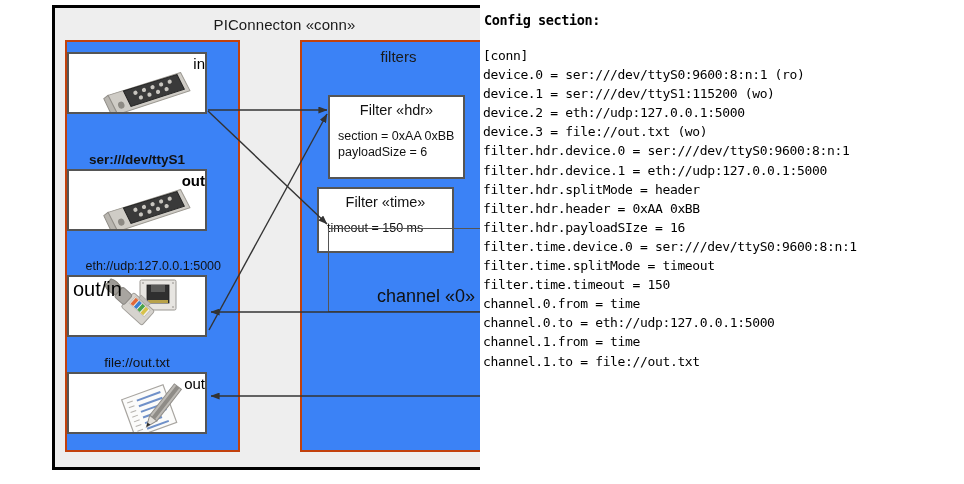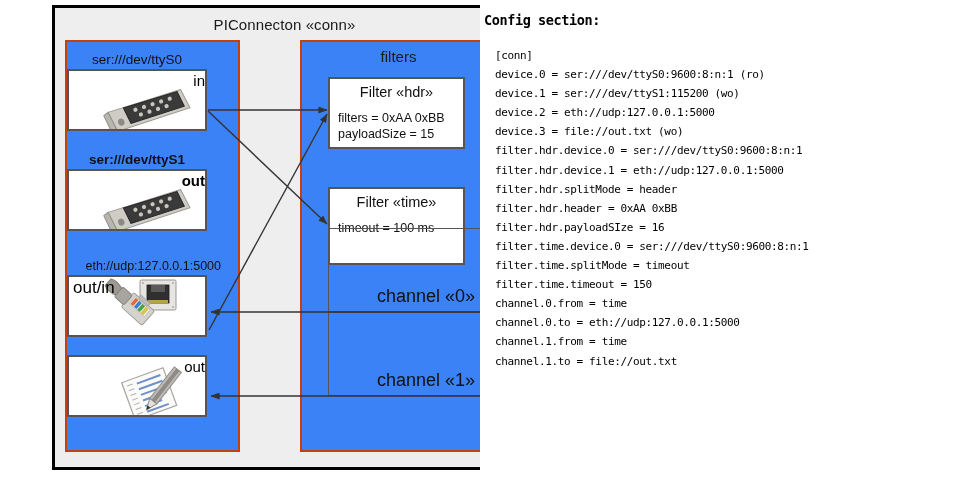--- a/index.html
+++ b/index.html
@@ -105,41 +105,41 @@
     width: 100%;
     text-align: right;
     font-size: 15px;
     color: #000000;
     z-index: 3;
   }
   .device-label.left {
     text-align: right;
     left: 4px;
     width: auto;
-    font-size: 17px;
+    font-size: 20px;
   }
   .device-icon {
     position: absolute;
     z-index: 2;
   }
 
   #dev-ttys0 { left: 20px; top: 52px; }
   #dev-ttys1 { left: 20px; top: 152px; font-weight: bold; }
   #dev-eth   { left: 20px; top: 258px; }
   #dev-file  { left: 20px; top: 355px; }
 
   
   .filter-box {
     position: absolute;
     background: #ffffff;
     border: 2px solid #555555;
     box-sizing: border-box;
   }
-  #filter-hdr  { left: 281px; top: 77px;  width: 137px; height: 72px; }
-  #filter-time { left: 281px; top: 187px; width: 137px; height: 78px; }
+  #filter-hdr  { left: 281px; top: 95px;  width: 137px; height: 84px; }
+  #filter-time { left: 270px; top: 187px; width: 137px; height: 66px; }
   .filter-title {
     position: absolute;
     left: 0; top: 5px;
     width: 100%;
     text-align: center;
     font-size: 14.5px;
     color: #111111;
   }
   .filter-props {
     position: absolute;
@@ -188,47 +188,45 @@
     font-family: "DejaVu Sans Mono", monospace;
     font-size: 13.5px;
     font-weight: bold;
     color: #000000;
     letter-spacing: -0.4px;
   }
   #config-body {
     position: absolute;
     left: 3px; top: 42px;
     font-family: "DejaVu Sans Mono", monospace;
-    font-size: 11px;
+    font-size: 13px;
     line-height: 19.1px;
     color: #000000;
     white-space: pre;
     letter-spacing: -0.35px;
-    margin-left: 12px;
   }
 </style>
 </head>
 <body>
 
 <div id="root">
 
   <div id="diagram">
 
     <div class="outer-frame">
       <div class="outer-title">PIConnecton «conn»</div>
     </div>
 
     <div class="panel" id="devices-panel"></div>
 
     <div class="panel" id="filters-panel">
       <div class="panel-title">filters</div>
     </div>
 
     <div class="device" id="dev-ttys0">
-      <div class="device-caption">ser:///dev/ttyS0</div>
       <div class="device-box">
         <div class="device-label">in</div>
         <svg class="device-icon" width="100" height="42" viewBox="0 0 100 42" style="left:30px; top:18px;">
           <g transform="rotate(-16 50 21)">
             <path d="M10 12 L86 10 L90 30 L14 33 Z" fill="#cfccc6" stroke="#9b9891" stroke-width="1"></path>
             <path d="M26 12 L82 11 L85 27 L29 29 Z" fill="#3a3a3a" stroke="#242424" stroke-width="1"></path>
             <g fill="#c9c6c0">
               <circle cx="37" cy="17" r="2.1"></circle>
                 <circle cx="46" cy="16.7" r="2.1"></circle>
               <circle cx="55" cy="16.4" r="2.1"></circle>
@@ -296,20 +294,21 @@
             <rect x="48.5" y="22.5" width="3.6" height="8" fill="#d8c24a"></rect>
             <path d="M37 17 L50 17 L49 21 L38 21 Z" fill="#bfbcb7" stroke="#a09d98" stroke-width="0.7"></path>
             <rect x="18" y="23" width="13" height="13" rx="2.5" fill="#a8a5a0" stroke="#8a8782" stroke-width="1"></rect>
             <path d="M4 25 Q10 22 18 25 L18 34 Q10 37 4 34 Z" fill="#9d9a95" stroke="#858279" stroke-width="1"></path>
           </g>
         </svg>
       </div>
     </div>
 
     <div class="device" id="dev-file">
+      <div class="device-caption">file://out.txt</div>
       <div class="device-box">
         <div class="device-label">out</div>
         <svg class="device-icon" width="90" height="56" viewBox="0 0 90 56" style="left:38px; top:8px;">
           <g transform="rotate(-20 45 28)">
             <rect x="20" y="8" width="44" height="40" fill="#fbfbfa" stroke="#a8a5a0" stroke-width="1.2"></rect>
             <g stroke="#b6b3ae" stroke-width="1">
               <line x1="24" y1="13" x2="30" y2="13"></line>
                 <line x1="24" y1="18" x2="30" y2="18"></line>
               <line x1="24" y1="23" x2="30" y2="23"></line>
                 <line x1="24" y1="28" x2="30" y2="28"></line>
@@ -332,37 +331,34 @@
             <path d="M48 38 L57 38 L52.5 49 Z" fill="#e4e1dc" stroke="#8f8c87" stroke-width="1"></path>
             <path d="M50.6 45 L54.4 45 L52.5 49 Z" fill="#2b2b2b"></path>
           </g>
         </svg>
       </div>
     </div>
 
     <div class="filter-box" id="filter-hdr">
       <div class="filter-title">Filter «hdr»</div>
       <div class="filter-props">
-        <div>filters = 0xAA 0xBB</div>
-        <div>payloadSize = 15</div>
+        <div>section = 0xAA 0xBB</div>
+        <div>payloadSize = 6</div>
       </div>
     </div>
 
     <div class="filter-box" id="filter-time">
       <div class="filter-title">Filter «time»</div>
       <div class="filter-props">
-        <div>timeout = 100 ms</div>
+        <div>timeout = 150 ms</div>
       </div>
     </div>
 
     <div class="channel-box" id="channel-0">
       <div class="channel-label">channel «0»</div>
-    </div>
-    <div class="channel-box" id="channel-1">
-      <div class="channel-label">channel «1»</div>
     </div>
 
     <svg id="arrows">
       <defs>
         <marker id="ah" markerWidth="9" markerHeight="7" refX="8.6" refY="3.5" orient="auto" markerUnits="userSpaceOnUse">
           <path d="M0,0 L9,3.5 L0,7 Z" fill="#333333"></path>
         </marker>
       </defs>
 
       <line x1="161" y1="110" x2="280" y2="110" stroke="#333333" stroke-width="1.4" marker-end="url(#ah)"></line>

